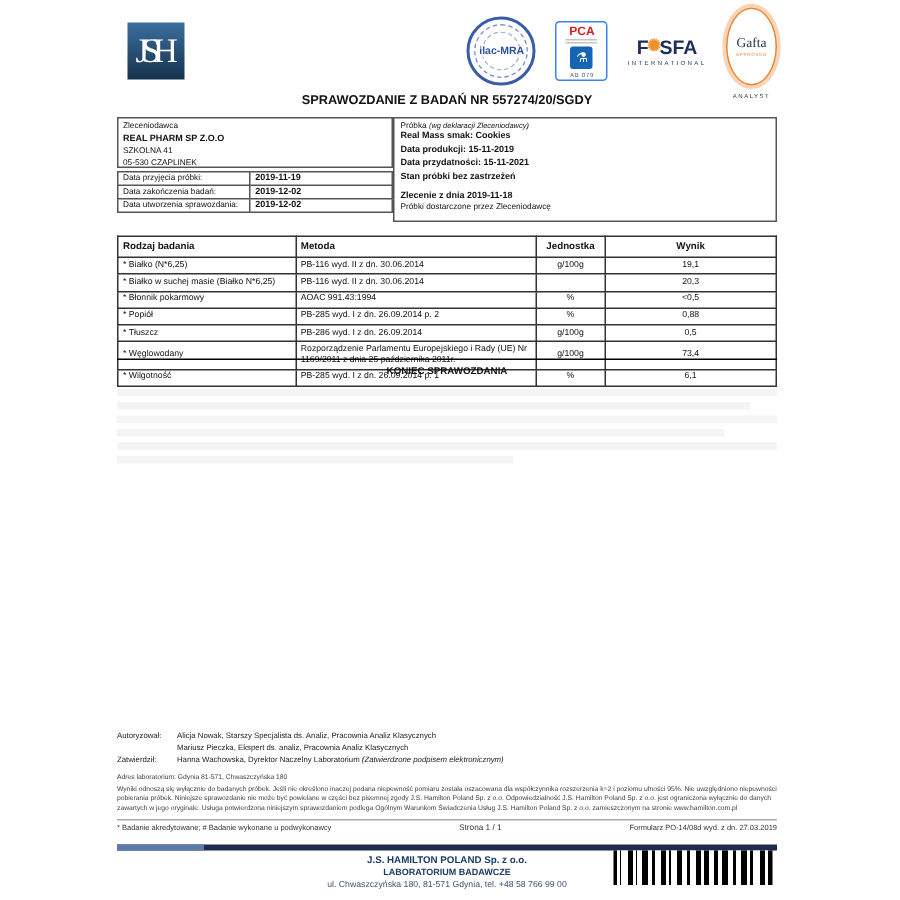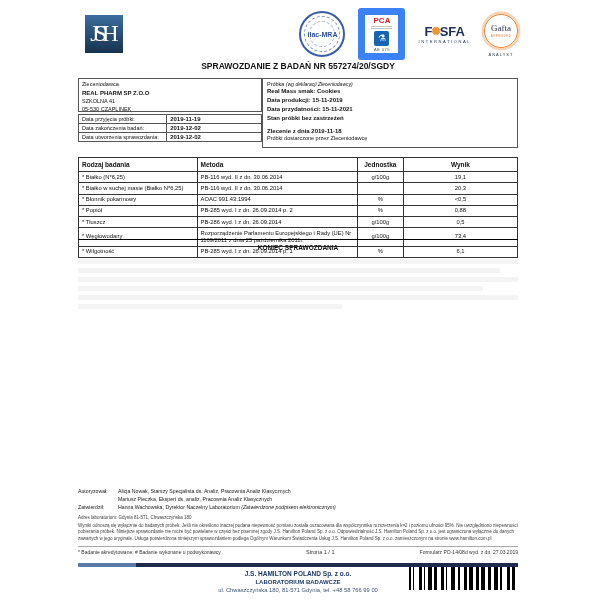--- a/index.html
+++ b/index.html
@@ -16,34 +16,34 @@
                  letter-spacing:-5px; padding-right:4px; box-sizing:border-box; }
   .logo-brand { font-family:"Liberation Serif",serif; font-size:21px; letter-spacing:3px; color:#233750; }
 
   .badges { display:flex; align-items:center; gap:13px; }
   .seal-ilac { width:46px; height:46px; border:2px solid #3b5ca9; border-radius:50%;
                position:relative; display:flex; align-items:center; justify-content:center; box-sizing:border-box; }
   .seal-ilac::before { content:""; position:absolute; inset:3px; border:1px dashed #7b92c9; border-radius:50%; }
   .seal-ilac::after  { content:""; position:absolute; inset:8px; border:1px dashed #a7b4da; border-radius:50%; }
   .seal-ilac .t { font-size:7px; font-weight:bold; color:#2d4f9e; z-index:1; background:rgba(255,255,255,.75); padding:0 1px; }
 
-  .badge-pca { width:31px; border:7px solid #3b82f6; border-radius:3px; padding:2px 1px 1px; text-align:center; background:#fff; }
+  .badge-pca { width:31px; border:1px solid #3b82f6; border-radius:3px; padding:2px 1px 1px; text-align:center; background:#fff; }
   .badge-pca .pca { color:#d21f26; font-weight:bold; font-size:8px; line-height:1; }
   .badge-pca .mini { height:1px; background:#c4c4c4; margin:1px 5px 0; }
   .badge-pca .sq { width:15px; height:15px; margin:2px auto 1px; background:#1665b4; color:#fff;
                    font-size:9px; line-height:15px; border-radius:2px; }
   .badge-pca .ab { font-size:4px; color:#555; letter-spacing:.5px; }
 
   .badge-fosfa { text-align:center; color:#1d2d5c; }
   .badge-fosfa .word { font-weight:bold; font-size:13px; display:flex; align-items:center; justify-content:center; line-height:1; }
   .badge-fosfa .sun { color:#f0922b; font-size:11px; margin:0 -1px; }
   .badge-fosfa .intl { font-size:4px; letter-spacing:1.6px; margin-top:1px; }
 
   .badge-gafta { text-align:center; }
-  .badge-gafta .circle { width:34px; height:34px; border:1.5px solid #e8832f;
+  .badge-gafta .circle { width:34px; height:52px; border:1.5px solid #e8832f;
                          box-shadow:0 0 0 2.5px rgba(232,131,47,.35); border-radius:50%;
                          display:flex; flex-direction:column; align-items:center; justify-content:center;
                          margin:2px auto 4px; box-sizing:border-box; }
   .badge-gafta .name { font-family:"Liberation Serif",serif; font-size:9px; color:#26364e; }
   .badge-gafta .approved { font-size:3px; letter-spacing:.5px; color:#e8832f; margin-top:1px; }
   .badge-gafta .analyst { font-size:4px; letter-spacing:1px; color:#26364e; }
 
   
   .title { position:absolute; top:61px; left:78px; width:440px; text-align:center; font-weight:bold; font-size:8.5px; }
 

